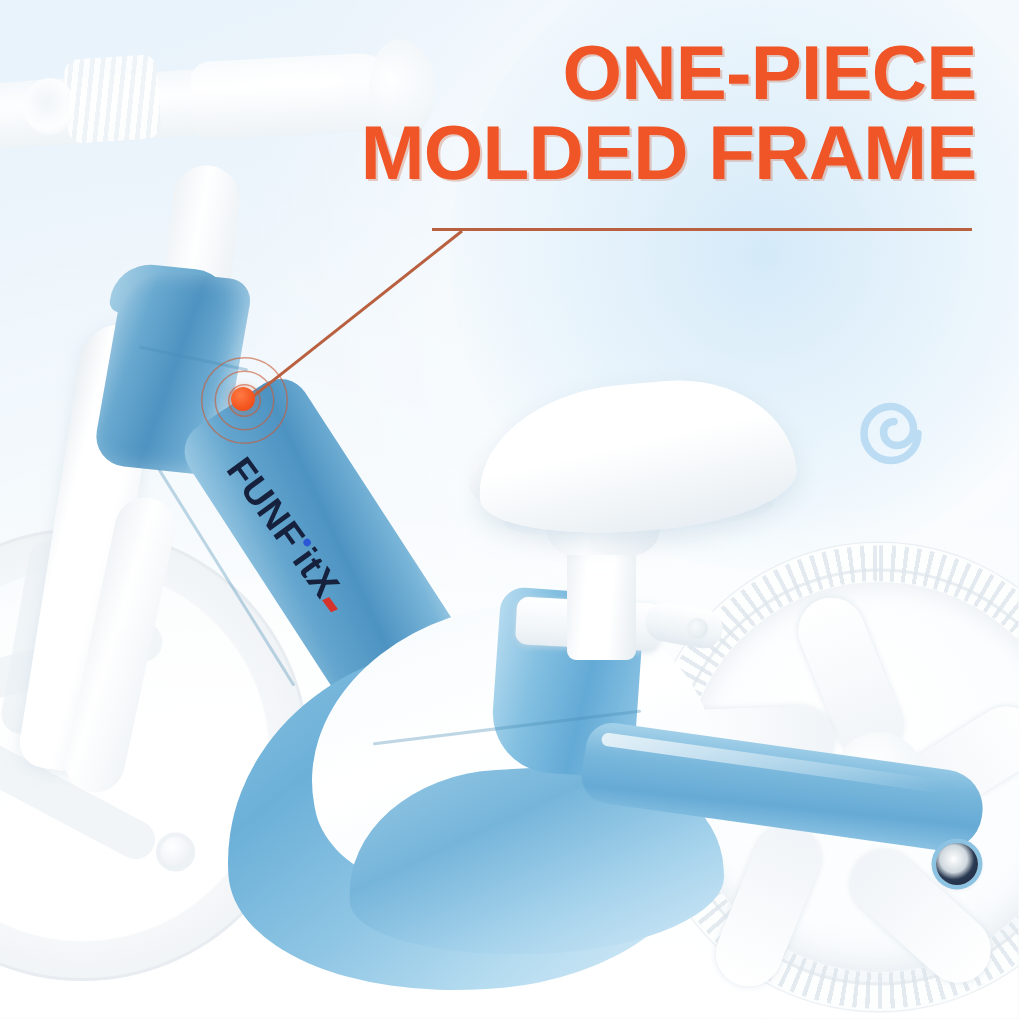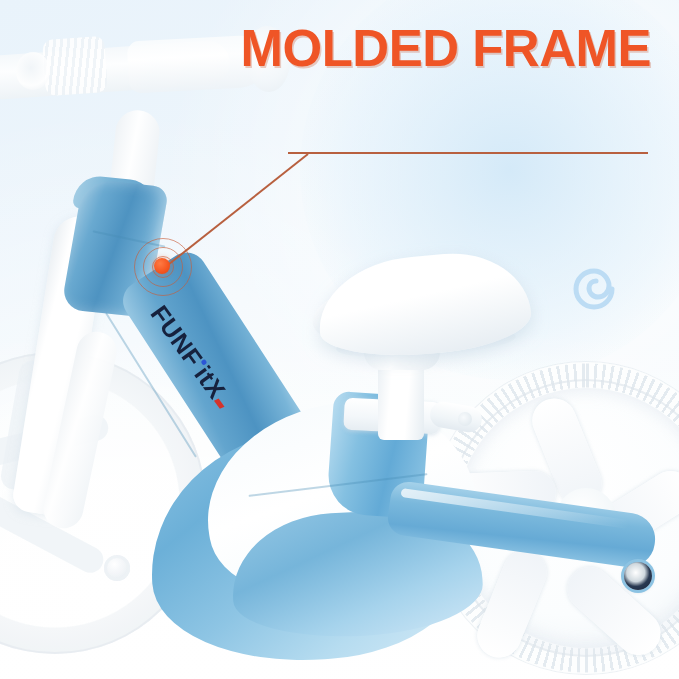--- a/index.html
+++ b/index.html
@@ -552,17 +552,18 @@
     <line x1="148" y1="2" x2="4" y2="116" stroke="#b8603f" stroke-width="2"></line>
   </svg>
   <div class="callout-line-h"></div>
 
   <div class="target-ring ring-outer"></div>
   <div class="target-ring ring-mid"></div>
   <div class="target-ring ring-in"></div>
   <div class="target-dot"></div>
 
   <div class="headline">
+    <span>ONE-PIECE</span>
     <span class="headline-l2">MOLDED FRAME</span>
   </div>
 
 
 </div>
 
 </body></html>

